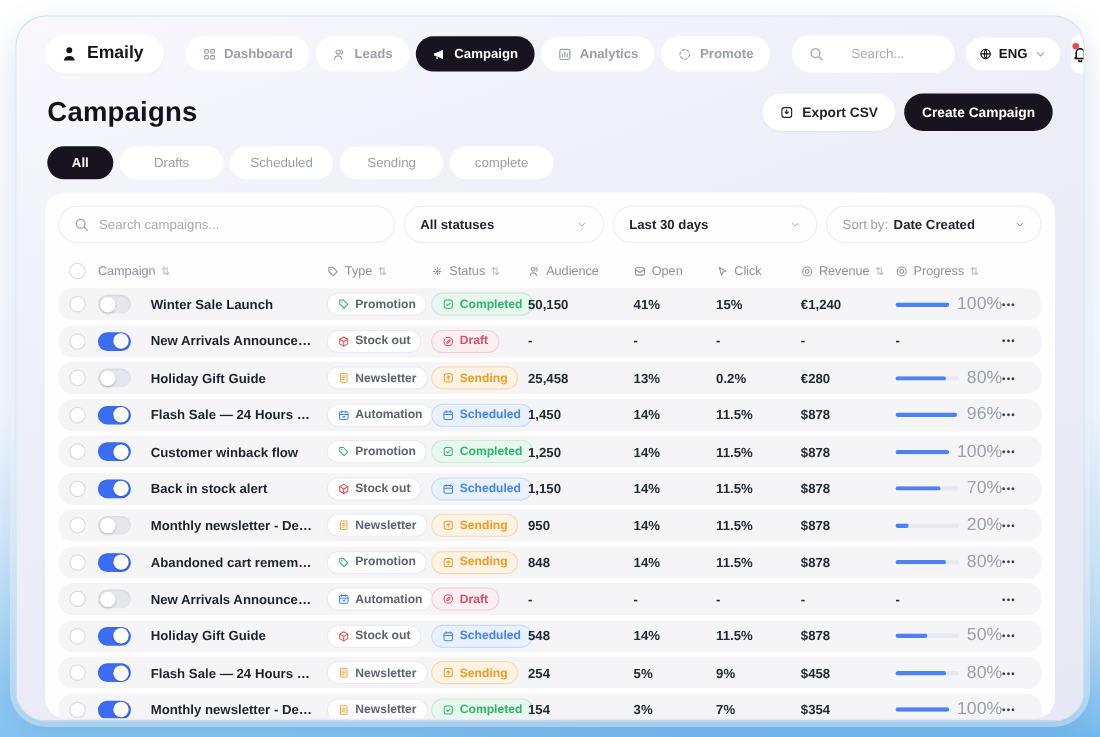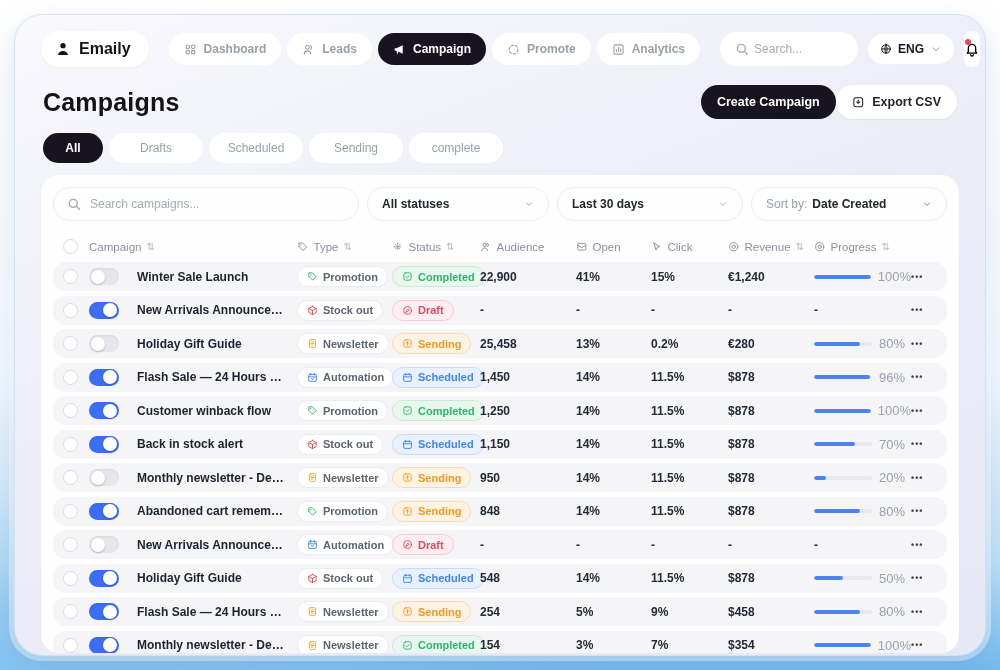--- a/index.html
+++ b/index.html
@@ -21,21 +21,21 @@
   
   .topnav{ display:flex; align-items:center; gap:10px; }
   .pill{ background:#fff; border-radius:999px; display:inline-flex; align-items:center; }
   .brand{ padding:9px 18px 9px 14px; gap:8px; font-weight:700; font-size:16px; color:#15121c;
     box-shadow:0 1px 2px rgba(30,30,60,.05); }
   .navgroup{ display:flex; gap:6px; margin-left:10px; }
   .nav-item{ padding:9px 15px; gap:7px; font-size:12px; color:#9aa0ab; cursor:pointer;font-weight:bold; }
   .nav-item .ic{ font-size:13px; display:inline-flex; }
   .nav-item.active{ background:#17141f; color:#fff; }
   .spacer{ flex:1; }
-  .searchpill{ padding:9px 14px; gap:4px; width:148px; color:#a6abb5; }
+  .searchpill{ padding:9px 14px; gap:24px; width:148px; color:#a6abb5; }
   .searchpill input{ border:0; outline:0; background:transparent; font-size:12px; width:90px;
     color:#3a3f4a; font-family:"Liberation Sans",sans-serif; }
   .searchpill input::placeholder{ color:#a6abb5; }
   .langpill{ padding:8px 12px; gap:6px; font-size:12px; font-weight:700; color:#17141f; cursor:pointer;justify-content:flex-end; }
   .bellpill{ width:36px; height:36px; justify-content:center; position:relative; cursor:pointer; }
   .belldot{ position:absolute; top:8px; right:9px; width:6px; height:6px; border-radius:50%; background:#e5484d; }
   .avatar{ width:36px; height:36px; border-radius:50%; overflow:hidden; border:2px solid #2a2630; cursor:pointer; }
   
   .pagehead{ display:flex; align-items:center; margin:18px 2px 0 2px; }
   .pagetitle{ font-size:25px; font-weight:700; color:#15121c; letter-spacing:.2px; }
@@ -82,21 +82,21 @@
   .cname{ font-weight:700; color:#1c222e; font-size:12px; white-space:nowrap; overflow:hidden;
     text-overflow:ellipsis; padding-right:8px; }
   .badge{ display:inline-flex; align-items:center; gap:5px; border-radius:999px; padding:3.5px 9px;
     font-size:11px; white-space:nowrap; }
   .type-badge{ background:#fff; border:1px solid #eaeaf1; color:#5c6470; font-weight:600; }
   .status-badge{ border:1px solid transparent; font-weight:700;text-align:center; }
   .num{ font-weight:700; color:#232a35; font-size:12px; }
   .progress{ display:flex; align-items:center; gap:7px; }
   .ptrack{ width:58px; height:4px; border-radius:99px; background:#e7e9ee; overflow:hidden; }
   .pfill{ height:100%; border-radius:99px; background:#4d82f3; }
-  .plabel{ font-size:13px; color:#9aa1ad; }
+  .plabel{ font-size:16px; color:#9aa1ad; }
   .dots{ color:#3a4150; font-weight:700; letter-spacing:1px; cursor:pointer; font-size:13px; }
   .ic{ display:inline-flex; line-height:0; }
   .ic svg{ width:1em; height:1em; }
 </style>
 </head>
 <body>
 
 <div class="window">
 
   <div class="topnav">
@@ -136,33 +136,33 @@
             <svg viewBox="0 0 24 24" fill="none" stroke="currentColor" stroke-width="2" stroke-linecap="round" stroke-linejoin="round">
               <path d="M3 10v4l4 .8L18 20V4L7 9.2 3 10z" fill="currentColor" stroke="none"></path>
               <path d="M8 15.5v3.5"></path>
             </svg>
           </span>
           <span>Campaign</span>
         </div>
         <div class="pill nav-item">
           <span class="ic">
             <svg viewBox="0 0 24 24" fill="none" stroke="currentColor" stroke-width="2" stroke-linecap="round" stroke-linejoin="round">
-              <circle cx="12" cy="12" r="8" stroke-dasharray="4.5 3.5"></circle>
-            </svg>
-          </span>
-          <span>Promote</span>
-        </div>
-        <div class="pill nav-item">
-          <span class="ic">
-            <svg viewBox="0 0 24 24" fill="none" stroke="currentColor" stroke-width="2" stroke-linecap="round" stroke-linejoin="round">
               <rect x="3.5" y="3.5" width="17" height="17" rx="3"></rect>
               <path d="M8 16v-4M12 16V8M16 16v-6"></path>
             </svg>
           </span>
           <span>Analytics</span>
+        </div>
+        <div class="pill nav-item">
+          <span class="ic">
+            <svg viewBox="0 0 24 24" fill="none" stroke="currentColor" stroke-width="2" stroke-linecap="round" stroke-linejoin="round">
+              <circle cx="12" cy="12" r="8" stroke-dasharray="4.5 3.5"></circle>
+            </svg>
+          </span>
+          <span>Promote</span>
         </div>
       </div>
     <div class="spacer"></div>
     <div class="pill searchpill">
       <span class="ic">
           <svg viewBox="0 0 24 24" fill="none" stroke="currentColor" stroke-width="2" stroke-linecap="round" stroke-linejoin="round">
             <circle cx="11" cy="11" r="6"></circle>
             <path d="M20 20l-4.2-4.2"></path>
           </svg>
         </span>
@@ -197,32 +197,32 @@
         <circle cx="18" cy="14" r="7" fill="#c79a76"></circle>
         <path d="M18 6c-5 0-7 3-7 7 1-3 4-4 7-4s6 1 7 4c0-4-2-7-7-7z" fill="#7a5438"></path>
         <path d="M6 36c1-8 6-11 12-11s11 3 12 11z" fill="#e8e6df"></path>
       </svg>
     </div>
   </div>
 
   <div class="pagehead">
     <div class="pagetitle">Campaigns</div>
     <div class="spacer"></div>
-    <button class="btn btn-create">
-      <span>Create Campaign</span>
-    </button>
     <button class="btn btn-export">
       <span class="ic">
           <svg viewBox="0 0 24 24" fill="none" stroke="currentColor" stroke-width="2" stroke-linecap="round" stroke-linejoin="round">
             <rect x="3.5" y="3.5" width="17" height="17" rx="4"></rect>
             <path d="M12 7.5v6.5m0 0l-2.8-2.8M12 14l2.8-2.8"></path>
           </svg>
         </span>
       <span>Export CSV</span>
     </button>
+    <button class="btn btn-create">
+      <span>Create Campaign</span>
+    </button>
   </div>
 
   <div class="tabs" id="tabs">
       <div class="pill tab active">
         <span>All</span>
       </div>
       <div class="pill tab">
         <span>Drafts</span>
       </div>
       <div class="pill tab">
@@ -367,21 +367,21 @@
             </span></div>
           <div><span class="badge status-badge" style="background: rgb(233, 248, 239); border-color: rgb(200, 236, 212); color: rgb(46, 181, 106);">
               <span class="ic">
                 <svg viewBox="0 0 24 24" fill="none" stroke="currentColor" stroke-width="2" stroke-linecap="round" stroke-linejoin="round">
                   <rect x="4" y="4" width="16" height="16" rx="4"></rect>
                   <path d="M8.5 12.3l2.4 2.4 4.8-4.8"></path>
                 </svg>
               </span>
               <span>Completed</span>
             </span></div>
-          <div class="num">22,900</div>
+          <div class="num">50,150</div>
           <div class="num">41%</div>
           <div class="num">15%</div>
           <div class="num">€1,240</div>
           <div class="progress">
             <div class="ptrack">
               <div class="pfill" style="width: 100%;"></div>
             </div>
             <span class="plabel">100%</span>
           </div>
           <div class="dots" style="font-size: 9px;">•••</div>

